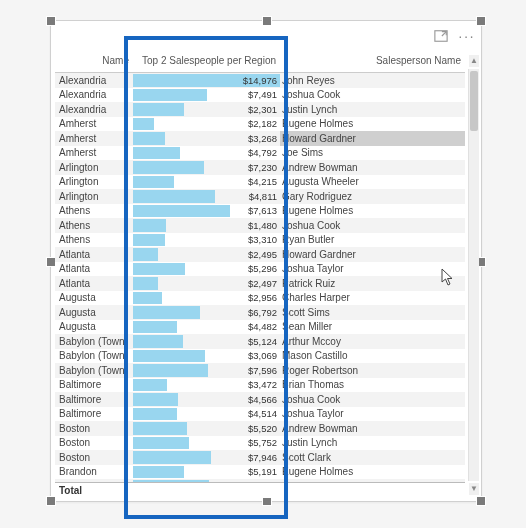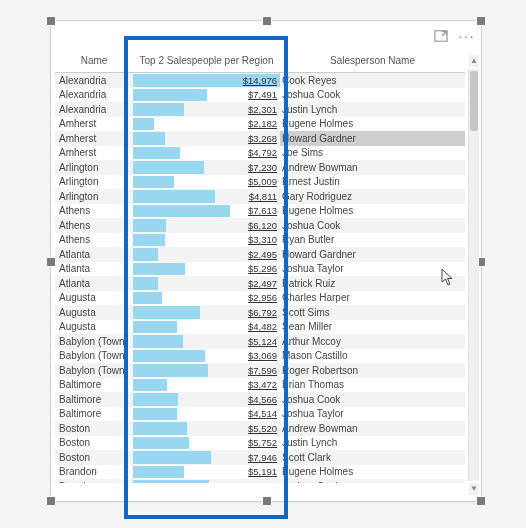--- a/index.html
+++ b/index.html
@@ -70,21 +70,21 @@
     overflow: hidden;
   }
 
   table {
     border-collapse: collapse;
     width: 100%;
     font-size: 10px;
     table-layout: fixed;
   }
   thead th {
-    text-align: center;
+    text-align: right;
     font-weight: 400;
     color: #555;
     padding: 4px 4px 6px 4px;
     border-bottom: 1px solid #ccc;
     white-space: nowrap;
     overflow: hidden;
   }
   col.name { width: 78px; }
   col.val  { width: 147px; }
   col.person { width: auto; }
@@ -111,21 +111,20 @@
   td.bar-cell .bar {
     position: absolute;
     left: 0;
     top: 1px;
     bottom: 1px;
     background: #99d6ef;
   }
   td.bar-cell .val-label {
     position: relative;
     z-index: 1;
-    text-decoration: underline;
   }
 
   tbody tr.highlighted td.person-cell {
     background: #cfcfcf;
   }
 
   
   .footer-row {
     position: absolute;
     left: 4px;
@@ -228,21 +227,21 @@
           <tr>
             <th>Name</th>
             <th>Top 2 Salespeople per Region</th>
             <th>Salesperson Name</th>
           </tr>
         </thead>
         <tbody id="tbody">
             <tr>
               <td class="name-cell">Alexandria</td>
               <td class="bar-cell"><div class="bar" style="width: 100%;"></div><span class="val-label">$14,976</span></td>
-              <td class="person-cell">Cook Reyes</td>
+              <td class="person-cell">John Reyes</td>
             </tr>
             <tr>
               <td class="name-cell">Alexandria</td>
               <td class="bar-cell"><div class="bar" style="width: 50%;"></div><span class="val-label">$7,491</span></td>
               <td class="person-cell">Joshua Cook</td>
             </tr>
             <tr>
               <td class="name-cell">Alexandria</td>
               <td class="bar-cell"><div class="bar" style="width: 34.9%;"></div><span class="val-label">$2,301</span></td>
               <td class="person-cell">Justin Lynch</td>
@@ -262,36 +261,36 @@
               <td class="bar-cell"><div class="bar" style="width: 32%;"></div><span class="val-label">$4,792</span></td>
               <td class="person-cell">Joe Sims</td>
             </tr>
             <tr>
               <td class="name-cell">Arlington</td>
               <td class="bar-cell"><div class="bar" style="width: 48.3%;"></div><span class="val-label">$7,230</span></td>
               <td class="person-cell">Andrew Bowman</td>
             </tr>
             <tr>
               <td class="name-cell">Arlington</td>
-              <td class="bar-cell"><div class="bar" style="width: 28.1%;"></div><span class="val-label">$5,009</span></td>
-              <td class="person-cell">Ernest Justin</td>
+              <td class="bar-cell"><div class="bar" style="width: 28.1%;"></div><span class="val-label">$4,215</span></td>
+              <td class="person-cell">Augusta Wheeler</td>
             </tr>
             <tr>
               <td class="name-cell">Arlington</td>
               <td class="bar-cell"><div class="bar" style="width: 55.8%;"></div><span class="val-label">$4,811</span></td>
               <td class="person-cell">Gary Rodriguez</td>
             </tr>
             <tr>
               <td class="name-cell">Athens</td>
               <td class="bar-cell"><div class="bar" style="width: 65.8%;"></div><span class="val-label">$7,613</span></td>
               <td class="person-cell">Eugene Holmes</td>
             </tr>
             <tr>
               <td class="name-cell">Athens</td>
-              <td class="bar-cell"><div class="bar" style="width: 22.4%;"></div><span class="val-label">$6,120</span></td>
+              <td class="bar-cell"><div class="bar" style="width: 22.4%;"></div><span class="val-label">$1,480</span></td>
               <td class="person-cell">Joshua Cook</td>
             </tr>
             <tr>
               <td class="name-cell">Athens</td>
               <td class="bar-cell"><div class="bar" style="width: 22.1%;"></div><span class="val-label">$3,310</span></td>
               <td class="person-cell">Ryan Butler</td>
             </tr>
             <tr>
               <td class="name-cell">Atlanta</td>
               <td class="bar-cell"><div class="bar" style="width: 16.7%;"></div><span class="val-label">$2,495</span></td>
@@ -374,20 +373,23 @@
             </tr>
             <tr>
               <td class="name-cell">Brandon</td>
               <td class="bar-cell"><div class="bar" style="width: 51.7%;"></div><span class="val-label">$7,738</span></td>
               <td class="person-cell">Joshua Cook</td>
             </tr>
           </tbody>
       </table>
     </div>
 
+    <div class="footer-row">
+      <div class="f-name">Total</div>
+    </div>
 
     <div class="vscroll-arrow up">▲</div>
     <div class="vscroll-track">
       <div class="vscroll-thumb"></div>
     </div>
     <div class="vscroll-arrow down">▼</div>
 
   </div>
 
   <div class="highlight-box" style="left:124px; top:36px; width:156px; height:475px;"></div>

